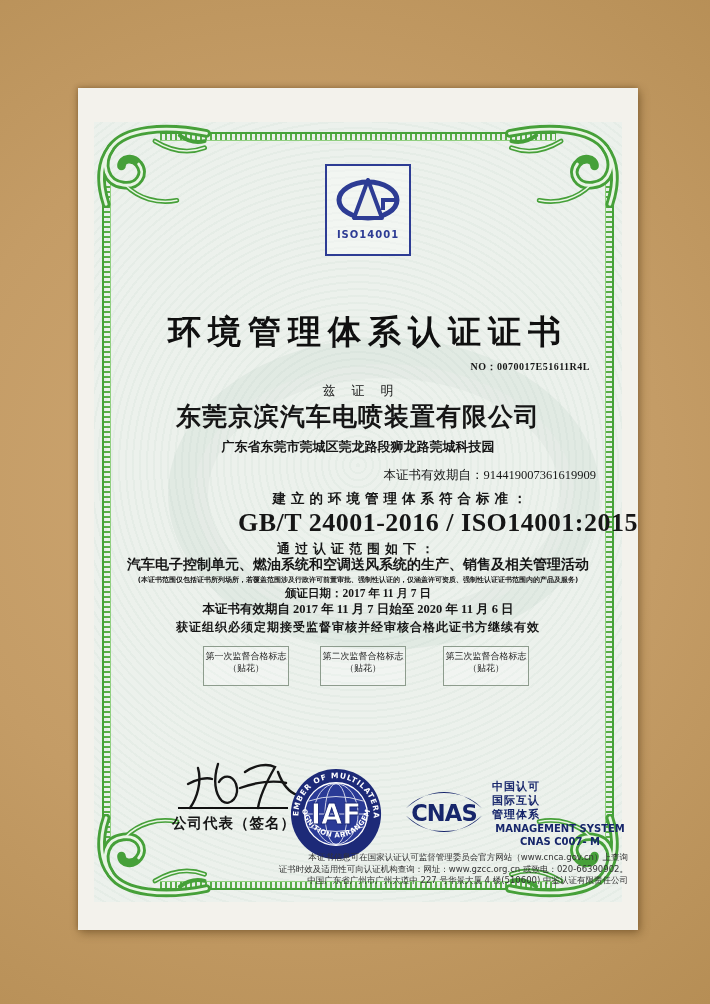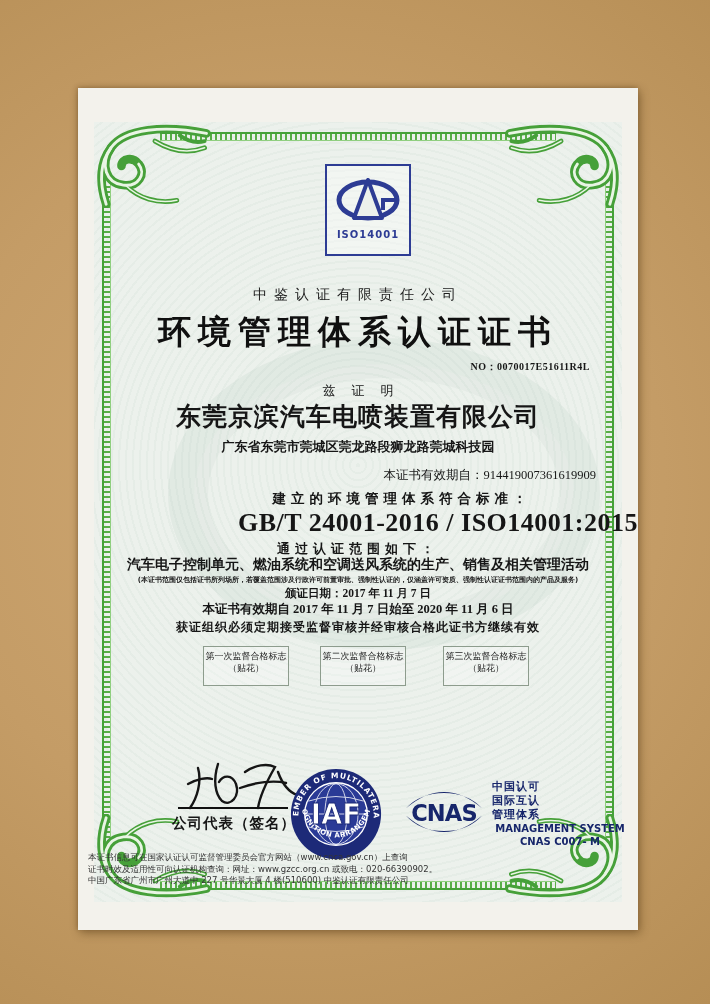--- a/index.html
+++ b/index.html
@@ -37,21 +37,21 @@
     position:absolute;left:90px;top:250px;width:380px;height:260px;border-radius:50%;
     border:26px solid rgba(165,190,175,.14);
     box-shadow:inset 0 0 0 14px rgba(165,190,175,.10);
     pointer-events:none;
   }
   
   .content{position:absolute;left:0;top:0;width:560px;height:842px;font-family:"Liberation Serif",serif;color:#161616;}
   .cag{position:absolute;left:247px;top:76px;width:82px;height:88px;border:2px solid #2d3c94;background:rgba(255,255,255,.35);}
   .issuer{position:absolute;left:0;top:198px;width:100%;text-align:center;font-size:14px;letter-spacing:7px;color:#1c1c1c;}
   .title{position:absolute;left:0;top:222px;width:100%;text-align:center;font-family:"DejaVu Sans",sans-serif;
-         font-weight:bold;font-size:33px;letter-spacing:7px;color:#101010;}
+         font-weight:bold;font-size:33px;letter-spacing:7px;color:#101010;padding-left:10px;}
   .certno{position:absolute;right:48px;top:272px;font-size:10px;font-weight:bold;letter-spacing:.5px;}
   .certify{position:absolute;left:0;top:294px;width:100%;text-align:center;font-size:13px;letter-spacing:16px;text-indent:16px;}
   .company{position:absolute;left:0;top:312px;width:100%;text-align:center;font-size:25px;font-weight:600;letter-spacing:1px;}
   .addr{position:absolute;left:0;top:350px;width:100%;text-align:center;font-size:13px;font-weight:600;}
   .credit{position:absolute;right:42px;top:379px;font-size:12.5px;}
   .stdintro{position:absolute;left:0;top:402px;width:100%;text-align:center;font-size:13.5px;letter-spacing:5px;font-weight:600;padding-left:44px;}
   .stdcode{position:absolute;left:0;top:420px;width:100%;text-align:right;font-size:26px;font-weight:bold;letter-spacing:.5px;}
   .scopeintro{position:absolute;left:0;top:452px;width:100%;text-align:center;font-size:13px;letter-spacing:5px;font-weight:600;}
   .scope{position:absolute;left:10px;top:468px;width:540px;text-align:center;font-family:"DejaVu Sans",sans-serif;font-weight:bold;font-size:14px;}
   .scopenote{position:absolute;left:14px;top:487px;width:532px;text-align:center;font-family:"DejaVu Sans",sans-serif;font-size:7px;font-weight:bold;color:#222;}
@@ -62,21 +62,21 @@
           text-align:center;font-size:9px;line-height:12px;padding-top:3px;box-sizing:border-box;color:#222;}
   .supbox.b1{left:125px;}.supbox.b2{left:242px;}.supbox.b3{left:365px;}
   .sig{position:absolute;left:104px;top:668px;width:120px;height:58px;}
   .sigline{position:absolute;left:100px;top:719px;width:110px;height:2px;background:#111;}
   .siglabel{position:absolute;left:86px;top:726px;width:140px;text-align:center;font-size:14.5px;font-weight:600;letter-spacing:1px;}
   .iaf{position:absolute;left:212px;top:680px;width:92px;height:92px;}
   .cnasmark{position:absolute;left:322px;top:698px;width:88px;height:52px;}
   .cnastext{position:absolute;left:414px;top:692px;width:136px;font-family:"DejaVu Sans",sans-serif;color:#17266b;}
   .cnastext .zh{font-size:11px;font-weight:bold;line-height:14px;letter-spacing:1px;}
   .cnastext .en{font-size:10px;font-weight:bold;line-height:13px;letter-spacing:0;text-align:center;}
-  .footer{position:absolute;left:10px;top:764px;width:540px;text-align:left;z-index:6;
+  .footer{position:absolute;left:10px;top:764px;width:540px;text-align:right;z-index:6;
           font-family:"DejaVu Sans",sans-serif;font-size:8.5px;line-height:11.5px;color:#333;}
   .footer div{white-space:nowrap;}
 </style>
 </head>
 <body>
 
 <svg width="0" height="0" style="position:absolute">
   <defs>
     <g id="corner-flourish">
       <g fill="none" stroke="#46a039" stroke-linecap="round">
@@ -123,21 +123,20 @@
 
     <div class="cag">
       <svg viewBox="0 0 82 88" width="82" height="88">
         <ellipse cx="41" cy="34" rx="29" ry="18" fill="none" stroke="#2d3c94" stroke-width="5"></ellipse>
         <path d="M41 14 L27 52 L55 52 Z" fill="#ecf1ec" stroke="#2d3c94" stroke-width="4" stroke-linejoin="round"></path>
         <path d="M68 34 L56 34 L56 44" fill="none" stroke="#2d3c94" stroke-width="4"></path>
         <text x="41" y="72" text-anchor="middle" font-family="DejaVu Sans, sans-serif" font-size="10" font-weight="bold" fill="#2d3c94" letter-spacing="1">ISO14001</text>
       </svg>
     </div>
 
-    <div class="issuer">中鉴认证有限责任公司</div>
     <div class="title">环境管理体系认证证书</div>
     <div class="certno">NO：0070017E51611R4L</div>
     <div class="certify">兹证明</div>
     <div class="company">东莞京滨汽车电喷装置有限公司</div>
     <div class="addr">广东省东莞市莞城区莞龙路段狮龙路莞城科技园</div>
     <div class="credit">本证书有效期自：914419007361619909</div>
     <div class="stdintro">建立的环境管理体系符合标准：</div>
     <div class="stdcode">GB/T 24001-2016 / ISO14001:2015</div>
     <div class="scopeintro">通过认证范围如下：</div>
     <div class="scope">汽车电子控制单元、燃油系统和空调送风系统的生产、销售及相关管理活动</div>

